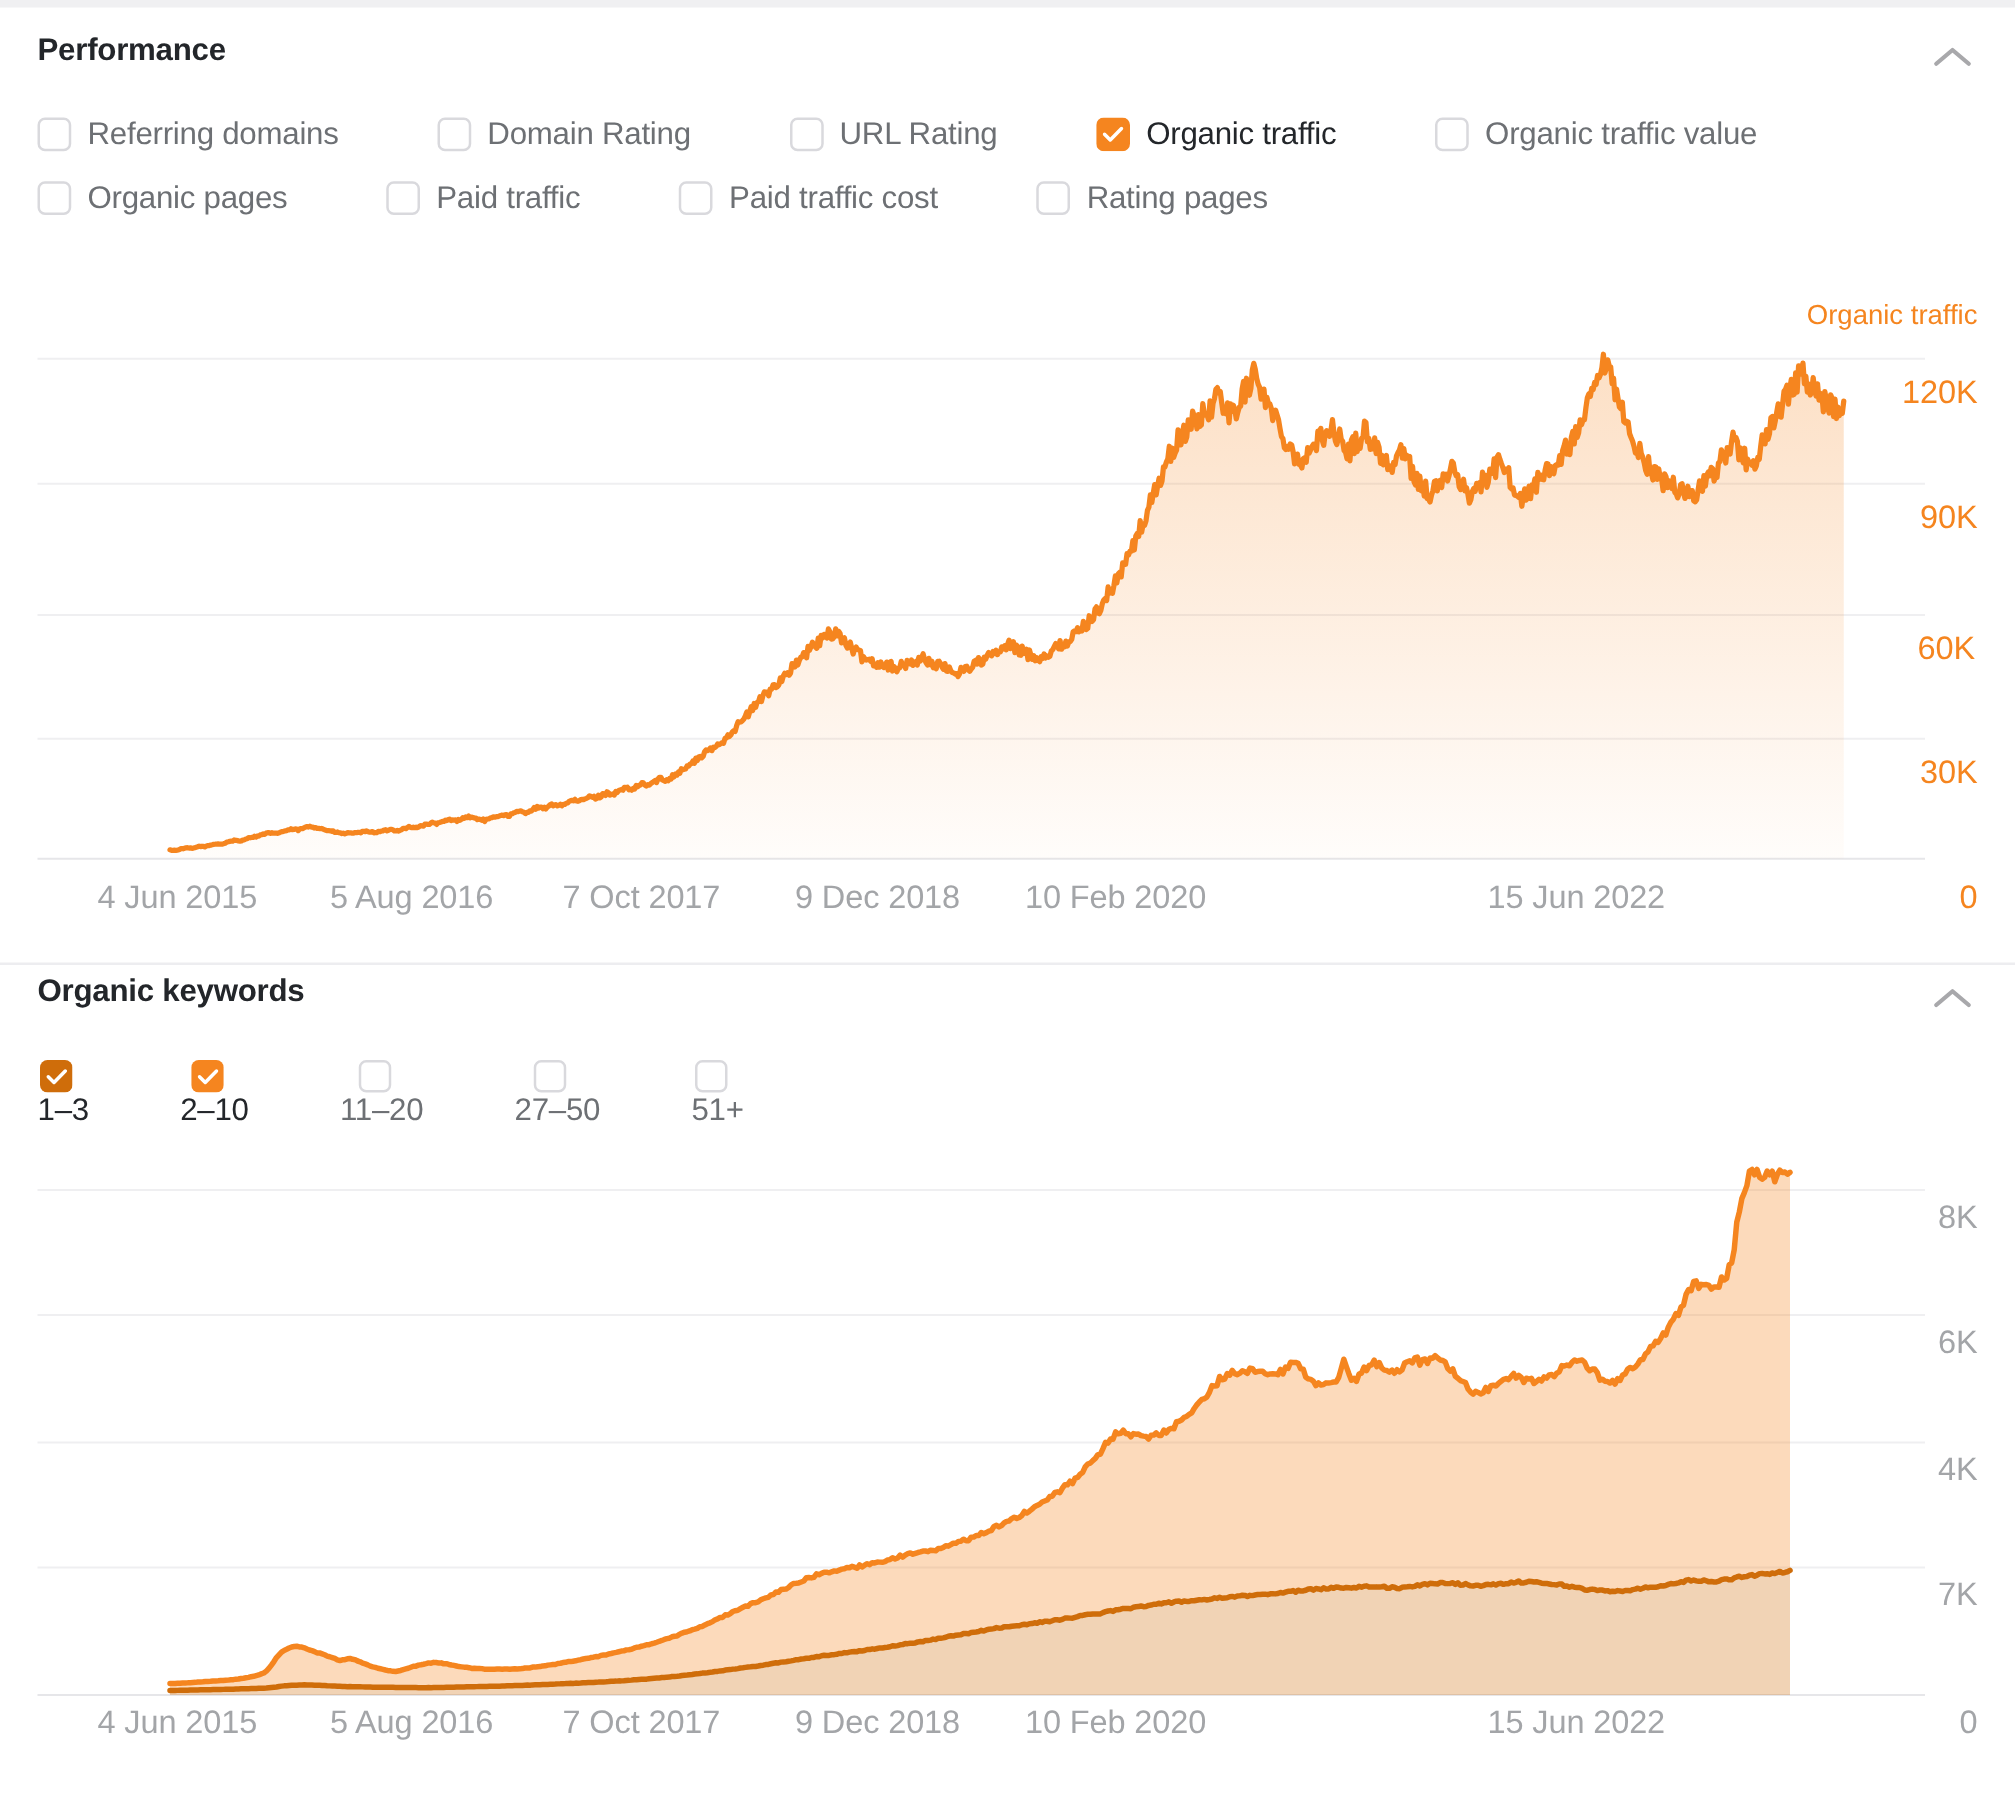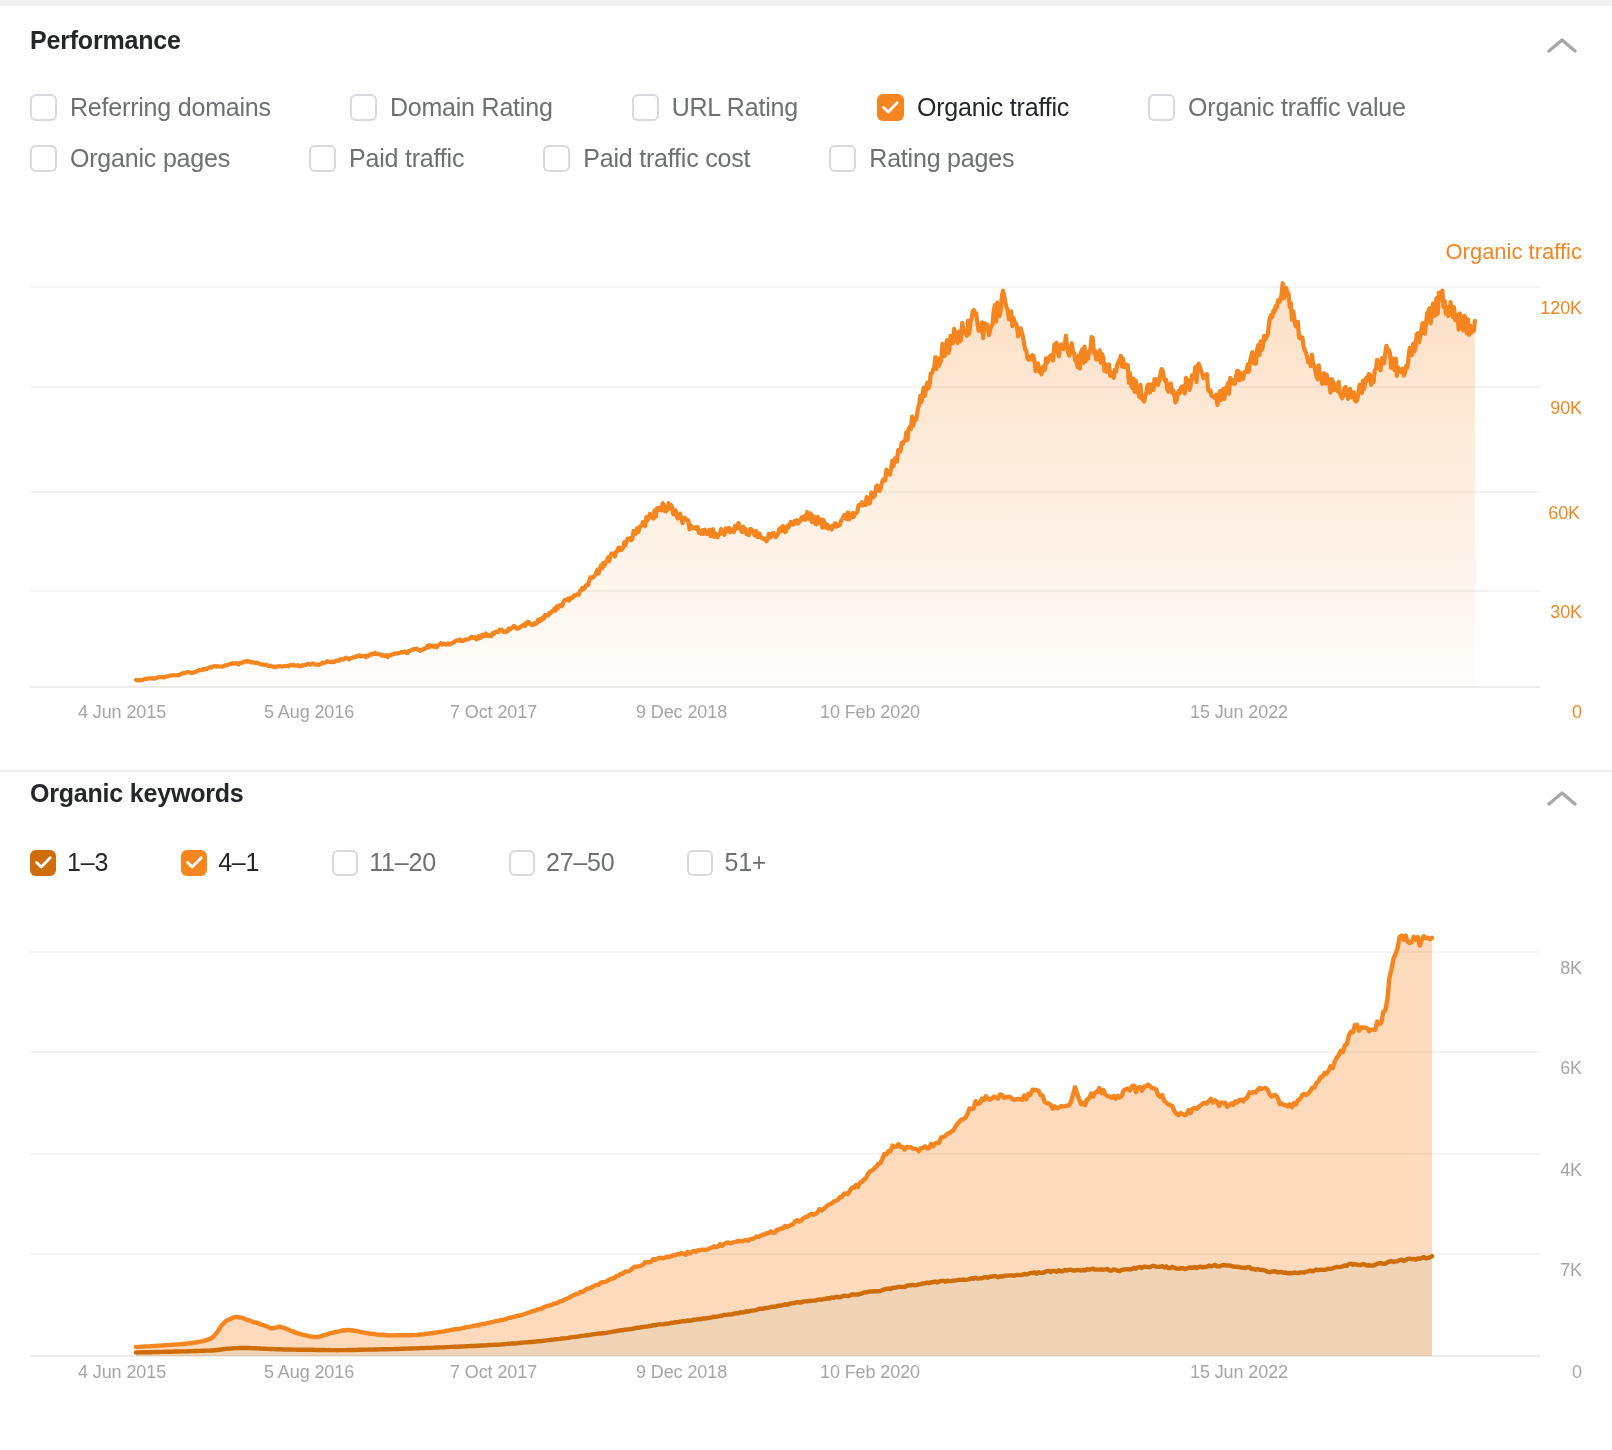--- a/index.html
+++ b/index.html
@@ -47,30 +47,30 @@
     border: 2px solid #d9d9dd; background: #fff;
     flex: 0 0 auto; margin-right: 13px;
     display: flex; align-items: center; justify-content: center;
   }
   .box.checked { border-color: transparent; }
   .box.checked svg { display: block; }
   .box svg { display: none; }
   .cb-label { font-size: 25px; color: #6d7074; letter-spacing: -0.2px; }
   .cb.on .cb-label { color: #23262a; }
 
-  .cb-sm { margin-right: 28px; }
+  .cb-sm { margin-right: 28px; flex-direction: column; }
   .cb-sm .box { width: 26px; height: 26px; margin-right: 11px; }
   .cb-sm .cb-label { font-size: 25px; }
 
   .chart-wrap { position: relative; width: 100%; }
   .chart-svg { display: block; width: 100%; }
 
   .axis-label {
     position: absolute;
-    font-size: 18px;
+    font-size: 26px;
     color: #a3a5a8;
     letter-spacing: -0.1px;
   }
   .axis-label.orange { color: #f5851f; }
   .series-title {
     position: absolute;
     font-size: 22px; color: #f5851f;
     right: 30px;
   }
   .divider {
@@ -229,21 +229,21 @@
           </span>
           <span class="cb-label">1–3</span>
         </div>
 
         <div class="cb cb-sm on">
           <span class="box checked" style="background:#f5851f;">
             <svg width="17" height="13" viewBox="0 0 17 13">
                 <path d="M1.6 6.4 L6.2 11 L15.2 1.8" fill="none" stroke="#fff" stroke-width="2.8" stroke-linecap="round" stroke-linejoin="round"></path>
               </svg>
           </span>
-          <span class="cb-label">4–1</span>
+          <span class="cb-label">2–10</span>
         </div>
 
         <div class="cb cb-sm">
           <span class="box">
             
           </span>
           <span class="cb-label">11–20</span>
         </div>
 
         <div class="cb cb-sm">

